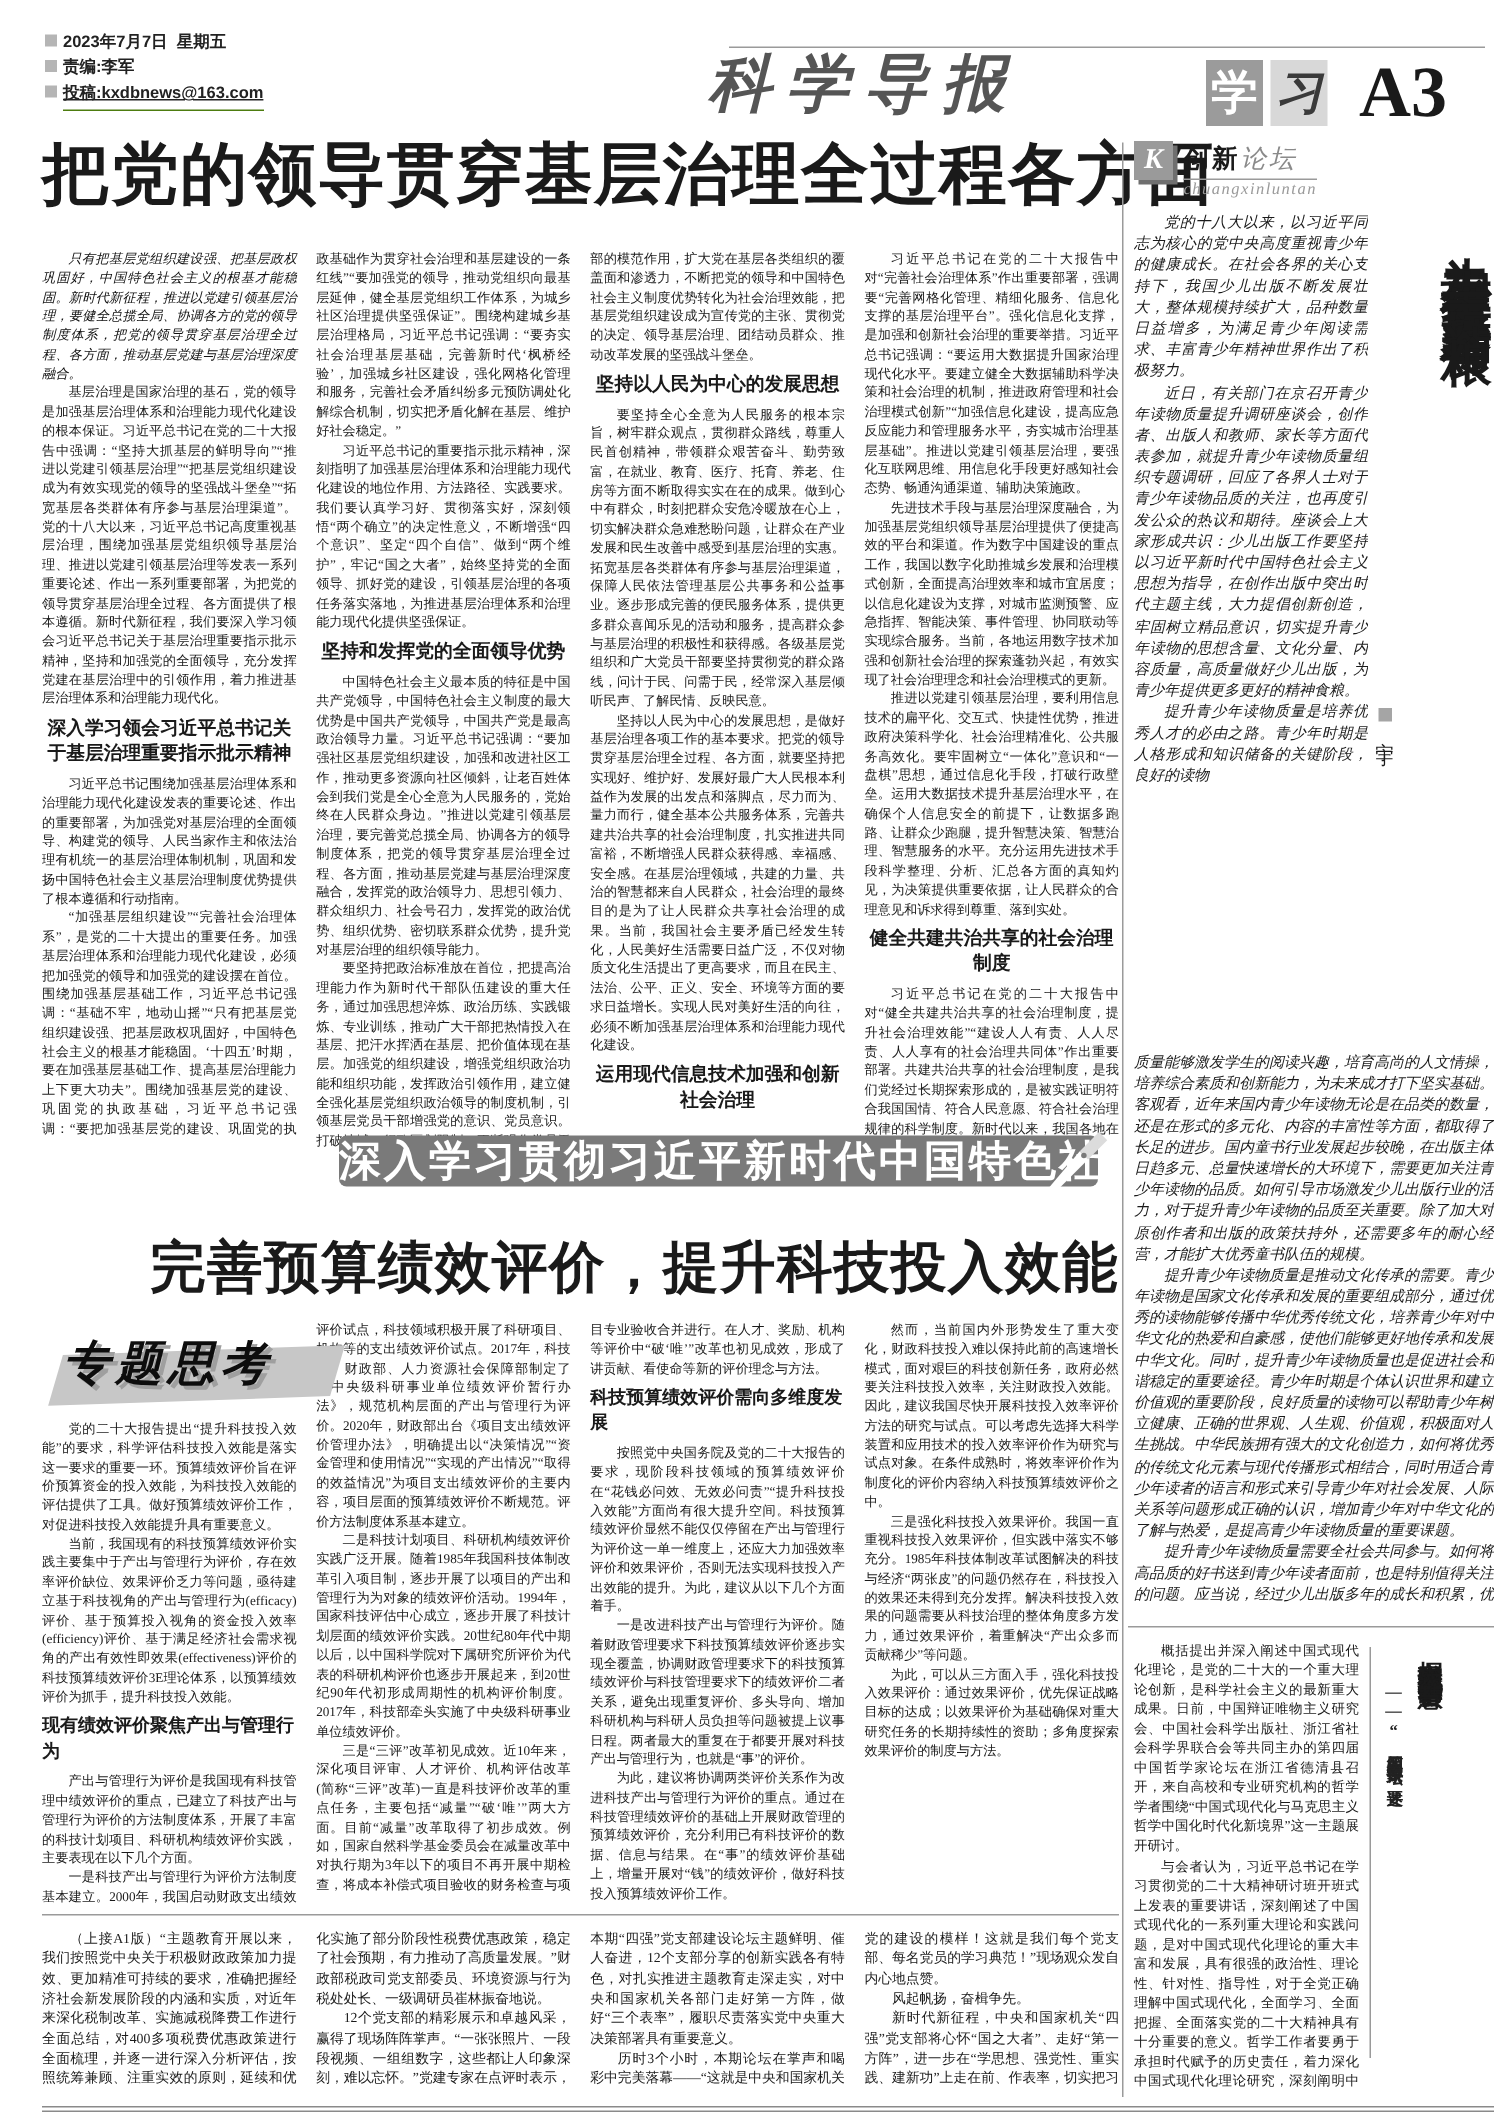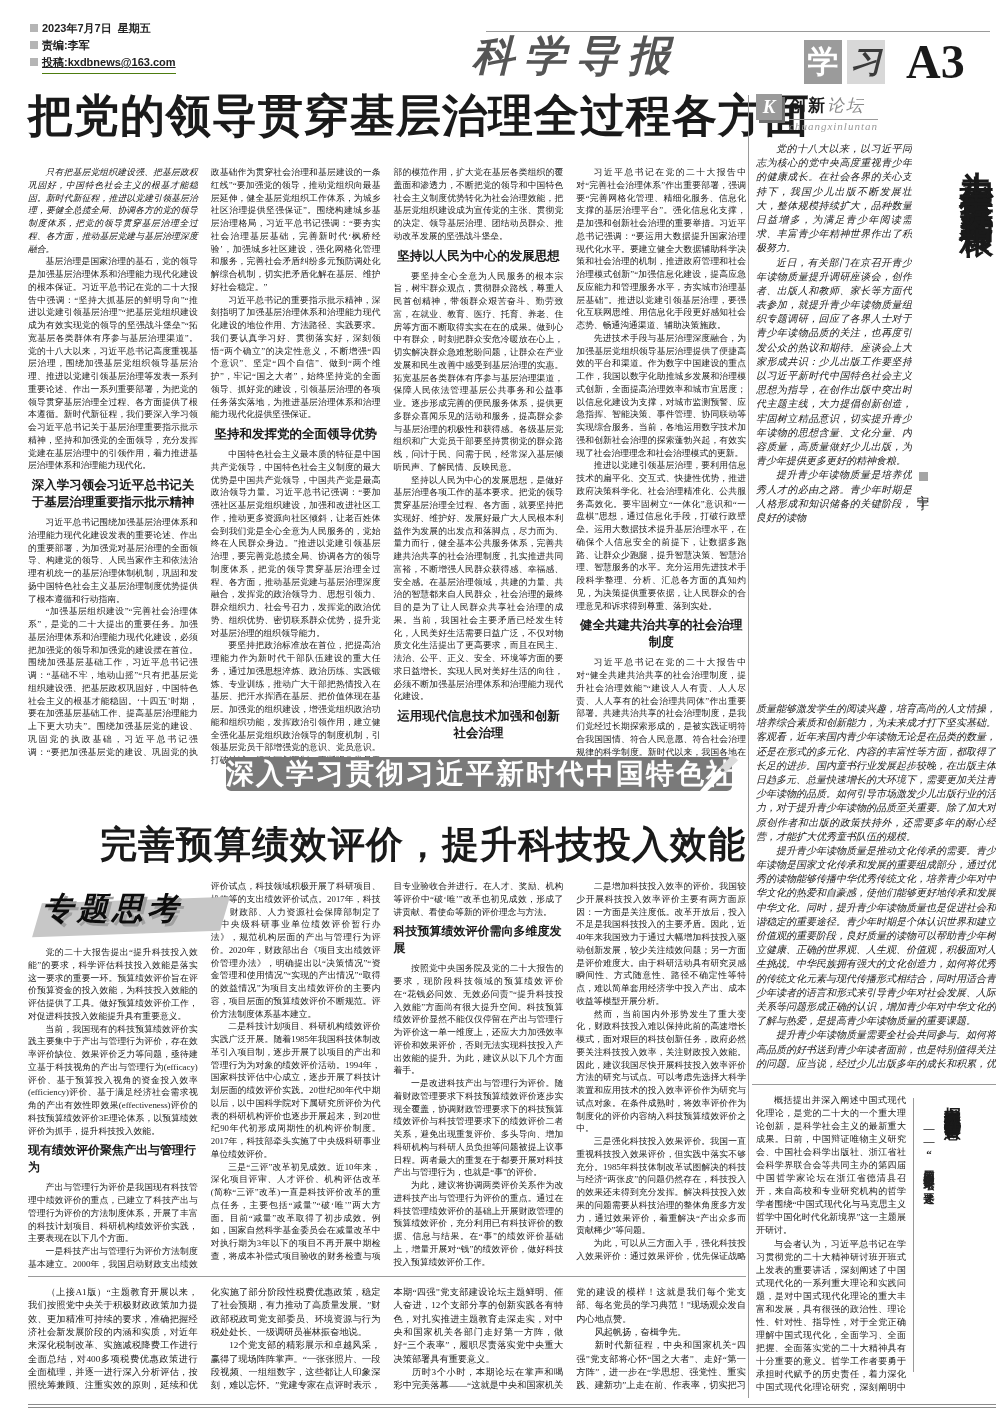--- a/index.html
+++ b/index.html
@@ -144,21 +144,20 @@
       <p class="p">当前，我国现有的科技预算绩效评价实践主要集中于产出与管理行为评价，存在效率评价缺位、效果评价乏力等问题，亟待建立基于科技视角的产出与管理行为(efficacy)评价、基于预算投入视角的资金投入效率(efficiency)评价、基于满足经济社会需求视角的产出有效性即效果(effectiveness)评价的科技预算绩效评价3E理论体系，以预算绩效评价为抓手，提升科技投入效能。</p>
       <h4 class="hl">现有绩效评价聚焦产出与管理行为</h4>
       <p class="p">产出与管理行为评价是我国现有科技管理中绩效评价的重点，已建立了科技产出与管理行为评价的方法制度体系，开展了丰富的科技计划项目、科研机构绩效评价实践，主要表现在以下几个方面。</p>
       <p class="p">一是科技产出与管理行为评价方法制度基本建立。2000年，我国启动财政支出绩效评价试点，科技领域积极开展了科研项目、机构等的支出绩效评价试点。2017年，科技部、财政部、人力资源社会保障部制定了《中央级科研事业单位绩效评价暂行办法》，规范机构层面的产出与管理行为评价。2020年，财政部出台《项目支出绩效评价管理办法》，明确提出以“决策情况”“资金管理和使用情况”“实现的产出情况”“取得的效益情况”为项目支出绩效评价的主要内容，项目层面的预算绩效评价不断规范。评价方法制度体系基本建立。</p>
       <p class="p">二是科技计划项目、科研机构绩效评价实践广泛开展。随着1985年我国科技体制改革引入项目制，逐步开展了以项目的产出和管理行为为对象的绩效评价活动。1994年，国家科技评估中心成立，逐步开展了科技计划层面的绩效评价实践。20世纪80年代中期以后，以中国科学院对下属研究所评价为代表的科研机构评价也逐步开展起来，到20世纪90年代初形成周期性的机构评价制度。2017年，科技部牵头实施了中央级科研事业单位绩效评价。</p>
       <p class="p">三是“三评”改革初见成效。近10年来，深化项目评审、人才评价、机构评估改革(简称“三评”改革)一直是科技评价改革的重点任务，主要包括“减量”“破‘唯’”两大方面。目前“减量”改革取得了初步成效。例如，国家自然科学基金委员会在减量改革中对执行期为3年以下的项目不再开展中期检查，将成本补偿式项目验收的财务检查与项目专业验收合并进行。在人才、奖励、机构等评价中“破‘唯’”改革也初见成效，形成了讲贡献、看使命等新的评价理念与方法。</p>
       <h4 class="hl">科技预算绩效评价需向多维度发展</h4>
       <p class="p">按照党中央国务院及党的二十大报告的要求，现阶段科技领域的预算绩效评价在“花钱必问效、无效必问责”“提升科技投入效能”方面尚有很大提升空间。科技预算绩效评价显然不能仅仅停留在产出与管理行为评价这一单一维度上，还应大力加强效率评价和效果评价，否则无法实现科技投入产出效能的提升。为此，建议从以下几个方面着手。</p>
       <p class="p">一是改进科技产出与管理行为评价。随着财政管理要求下科技预算绩效评价逐步实现全覆盖，协调财政管理要求下的科技预算绩效评价与科技管理要求下的绩效评价二者关系，避免出现重复评价、多头导向、增加科研机构与科研人员负担等问题被提上议事日程。两者最大的重复在于都要开展对科技产出与管理行为，也就是“事”的评价。</p>
       <p class="p">为此，建议将协调两类评价关系作为改进科技产出与管理行为评价的重点。通过在科技管理绩效评价的基础上开展财政管理的预算绩效评价，充分利用已有科技评价的数据、信息与结果。在“事”的绩效评价基础上，增量开展对“钱”的绩效评价，做好科技投入预算绩效评价工作。</p>
-      <p class="p">二是增加科技投入效率的评价。我国较少开展科技投入效率评价主要有两方面原因：一方面是关注度低。改革开放后，投入不足是我国科技投入的主要矛盾。因此，近40年来我国致力于通过大幅增加科技投入驱动创新发展，较少关注绩效问题；另一方面是评价难度大。由于科研活动具有研究灵感瞬间性、方式随意性、路径不确定性等特点，难以简单套用经济学中投入产出、成本收益等模型开展分析。</p>
       <p class="p">然而，当前国内外形势发生了重大变化，财政科技投入难以保持此前的高速增长模式，面对艰巨的科技创新任务，政府必然要关注科技投入效率，关注财政投入效能。因此，建议我国尽快开展科技投入效率评价方法的研究与试点。可以考虑先选择大科学装置和应用技术的投入效率评价作为研究与试点对象。在条件成熟时，将效率评价作为制度化的评价内容纳入科技预算绩效评价之中。</p>
       <p class="p">三是强化科技投入效果评价。我国一直重视科技投入效果评价，但实践中落实不够充分。1985年科技体制改革试图解决的科技与经济“两张皮”的问题仍然存在，科技投入的效果还未得到充分发挥。解决科技投入效果的问题需要从科技治理的整体角度多方发力，通过效果评价，着重解决“产出众多而贡献稀少”等问题。</p>
       <p class="p">为此，可以从三方面入手，强化科技投入效果评价：通过效果评价，优先保证战略目标的达成；以效果评价为基础确保对重大研究任务的长期持续性的资助；多角度探索效果评价的制度与方法。</p>
     </div>
 
   <div class="abs rule" style="left:28px;top:1276px;width:718px;height:1px;"></div>
 
   <div class="abs cols bottom-cols">
       <p class="p">（上接A1版）“主题教育开展以来，我们按照党中央关于积极财政政策加力提效、更加精准可持续的要求，准确把握经济社会新发展阶段的内涵和实质，对近年来深化税制改革、实施减税降费工作进行全面总结，对400多项税费优惠政策进行全面梳理，并逐一进行深入分析评估，按照统筹兼顾、注重实效的原则，延续和优化实施了部分阶段性税费优惠政策，稳定了社会预期，有力推动了高质量发展。”财政部税政司党支部委员、环境资源与行为税处处长、一级调研员崔林振奋地说。</p>
       <p class="p">12个党支部的精彩展示和卓越风采，赢得了现场阵阵掌声。“一张张照片、一段段视频、一组组数字，这些都让人印象深刻，难以忘怀。”党建专家在点评时表示，本期“四强”党支部建设论坛主题鲜明、催人奋进，12个支部分享的创新实践各有特色，对扎实推进主题教育走深走实，对中央和国家机关各部门走好第一方阵，做好“三个表率”，履职尽责落实党中央重大决策部署具有重要意义。</p>

